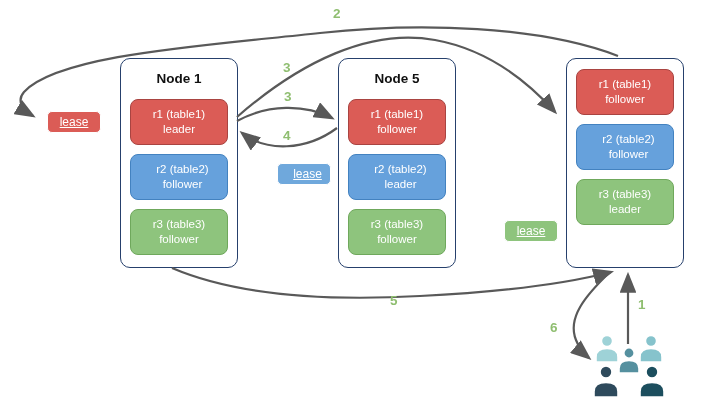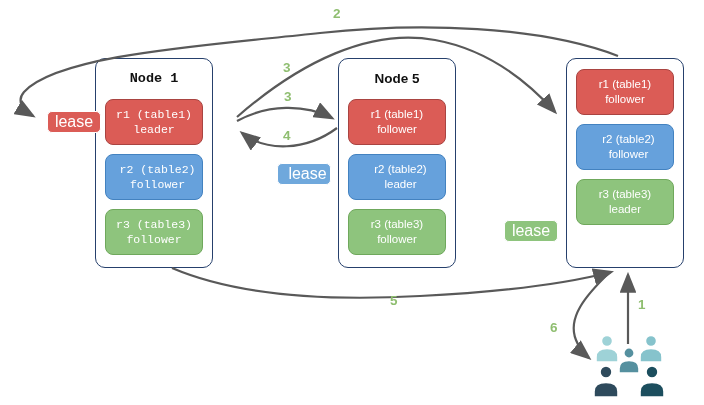--- a/index.html
+++ b/index.html
@@ -11,21 +11,21 @@
 
   
   .arrows { position:absolute; left:0; top:0; z-index:3; pointer-events:none; }
 
   
   .node {
     position:absolute; top:58px; width:118px; height:210px;
     background:#ffffff; border:1.6px solid #26406c; border-radius:10px;
     z-index:2; box-sizing:border-box;
   }
-  .node-1 { left:95px;font-family:Liberation Mono, monospace; }
+  .node-1 { left:120px; }
   .node-2 { left:338px; }
   .node-3 { left:566px; }
   .node-title {
     margin-top:12px; height:18px; text-align:center;
     font-size:13.5px; font-weight:bold; color:#111111;
   }
   .replica {
     margin:9px 9px 0; height:46px; border-radius:8px;
     display:flex; flex-direction:column; align-items:center; justify-content:center;
     color:#ffffff; font-size:11.5px; line-height:1.32;
@@ -34,22 +34,23 @@
   .replica.first { margin-top:10px; }
 
   .red   { background:#db5c56; border-color:#a94441; }
   .blue  { background:#66a1dc; border-color:#4382c0;padding-left:7px; }
   .green { background:#8ec47d; border-color:#6fa85c; }
 
   
   .lease-chip {
     position:absolute; width:54px; height:22px; border-radius:5px;
     display:flex; align-items:center; justify-content:center;
-    color:#ffffff; font-size:16px; border:1.5px solid; box-sizing:border-box;
+    color:#ffffff; font-size:12px; border:1.5px solid; box-sizing:border-box;
     z-index:2;
+    text-decoration:underline;
   }
   .lease-red   { left:47px;  top:111px; }
   .lease-blue  { left:277px; top:163px; background:#6fa8dc; }
   .lease-green { left:504px; top:220px; }
 
   
   .step {
     position:absolute; z-index:4; color:#8fbe70;
     font-size:13.5px; font-weight:bold;
   }

